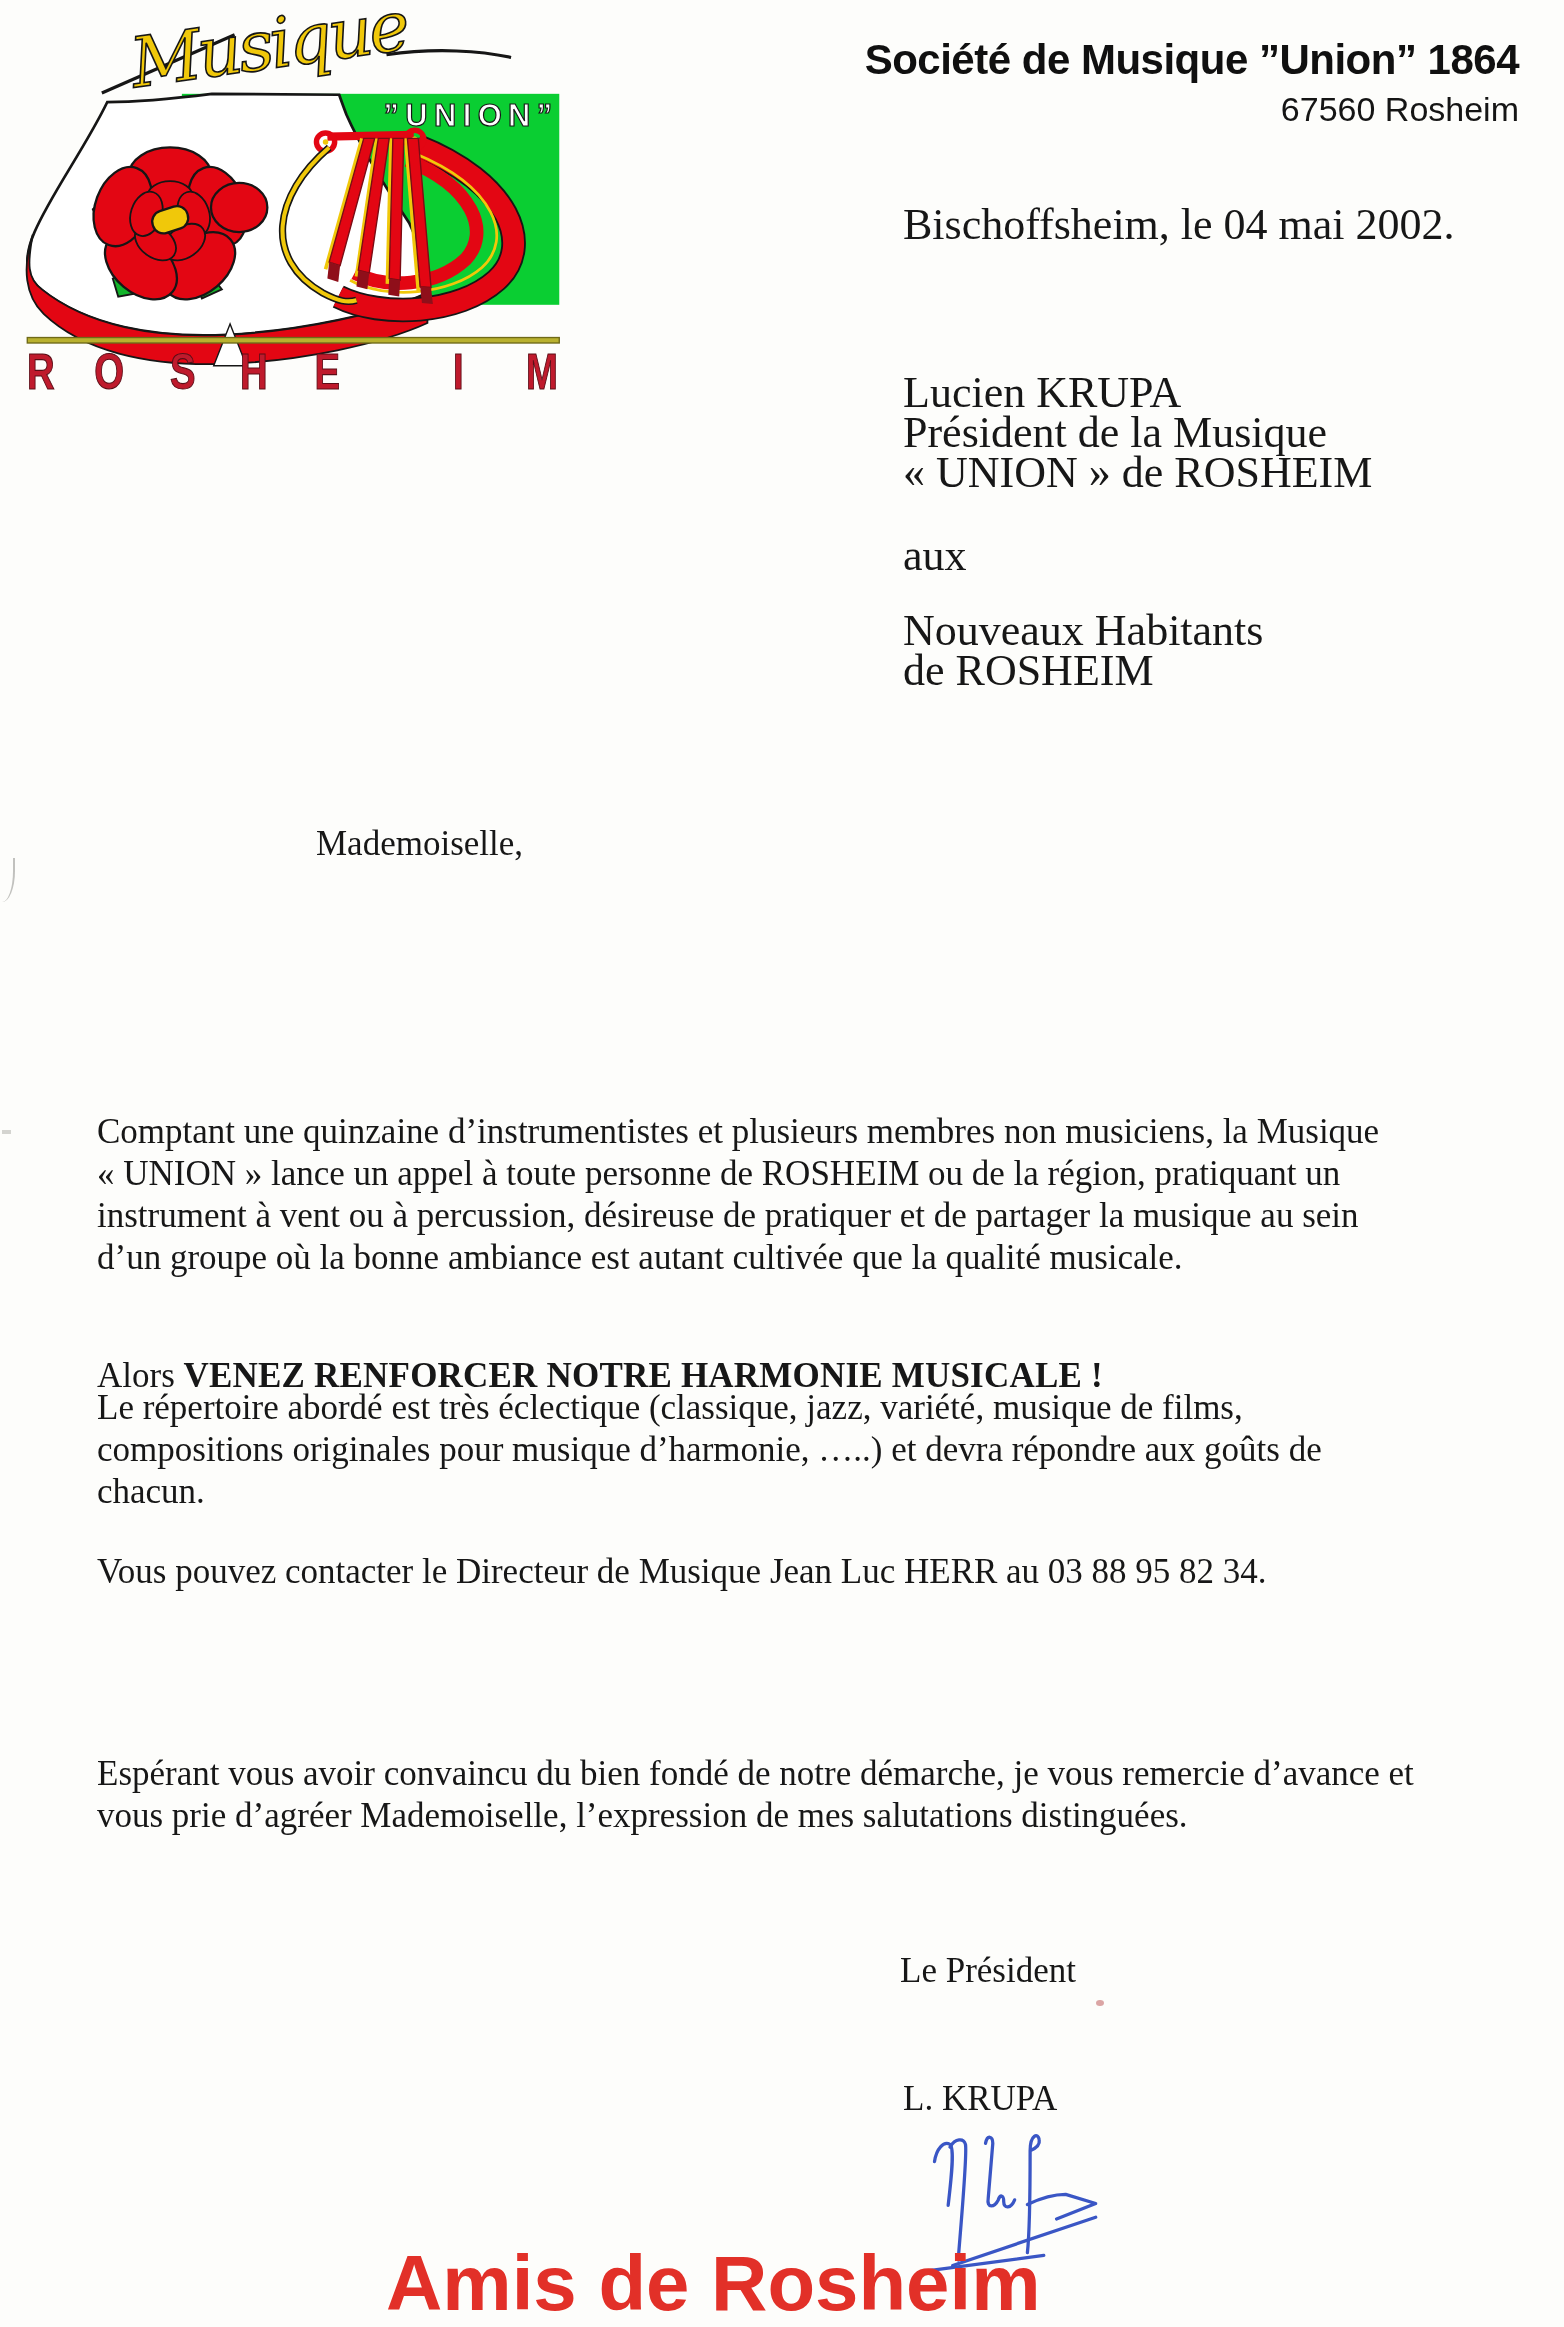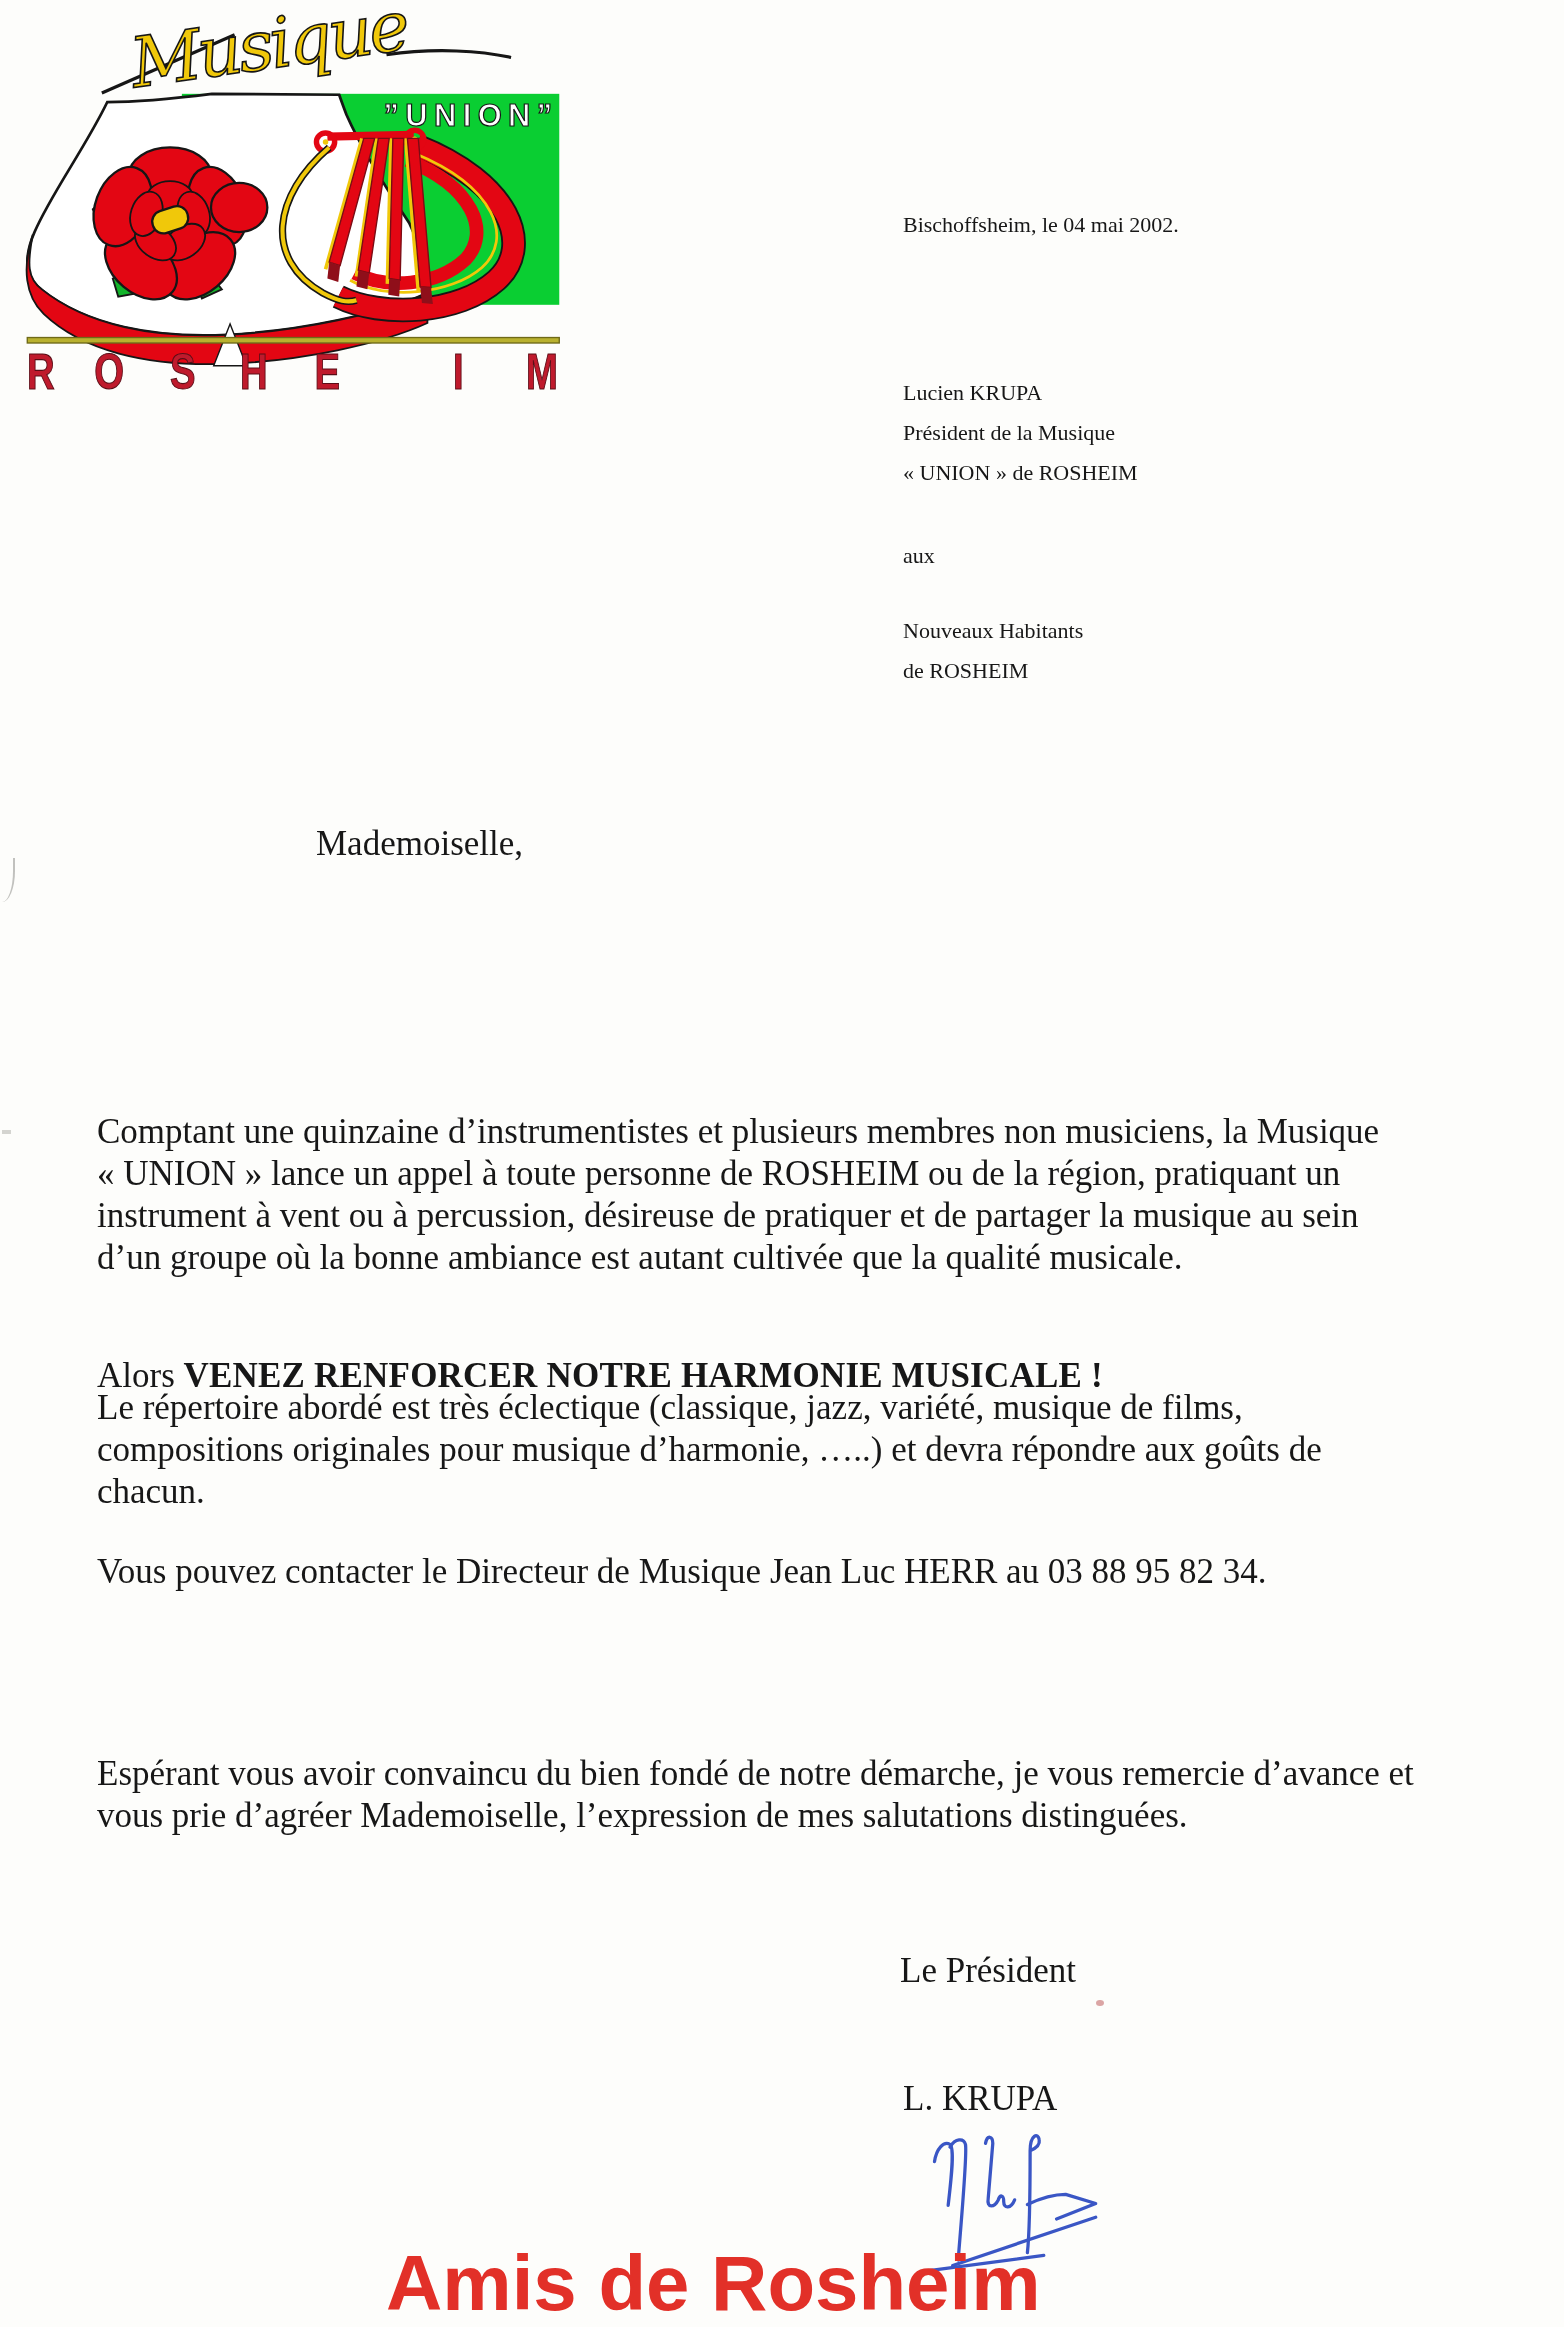--- a/index.html
+++ b/index.html
@@ -10,21 +10,21 @@
     margin:0 auto;
   }
   .abs { position:absolute; }
 
   
   .org { right:46px; top:36px; text-align:right; font-family:"Liberation Sans", sans-serif; }
   .org-title { font-size:42px; font-weight:bold; letter-spacing:-0.5px; color:#101010; }
   .org-postal { font-size:34px; margin-top:5.5px; color:#151515; }
 
   
-  .right-col { left:903px; font-size:22px; line-height:40px; white-space:pre-line; }
+  .right-col { left:903px; font-size:44px; line-height:40px; white-space:pre-line; }
 
   
   .body-text { left:97px; width:1346px; font-size:35px; line-height:42px; white-space:pre-line; }
   .salutation { left:316px; top:824px; font-size:35px; }
   .emphasis strong { font-weight:bold; letter-spacing:0.2px; }
 
   .closing { font-size:35px; }
 
   .banner {
     left:386px; top:2244px; font-family:"Liberation Sans", sans-serif;
@@ -126,20 +126,24 @@
       <text transform="translate(45 428) scale(0.78 1)">R</text>
       <text transform="translate(120 428) scale(0.78 1)">O</text>
       <text transform="translate(201 428) scale(0.78 1)">S</text>
       <text transform="translate(279 428) scale(0.78 1)">H</text>
       <text transform="translate(360 428) scale(0.78 1)">E</text>
       <text transform="translate(504 428) scale(0.78 1)">I</text>
       <text transform="translate(596 428) scale(0.78 1)">M</text>
     </g>
   </svg>
 
+  <div class="abs org">
+    <div class="org-title">Société de Musique ”Union” 1864</div>
+    <div class="org-postal">67560 Rosheim</div>
+  </div>
 
   <div class="abs right-col" style="top:205px;">Bischoffsheim, le 04 mai 2002.</div>
 
   <div class="abs right-col" style="top:373px;">Lucien KRUPA
 Président de la Musique
 « UNION » de ROSHEIM</div>
 
   <div class="abs right-col" style="top:536px;">aux</div>
 
   <div class="abs right-col" style="top:611px;">Nouveaux Habitants

